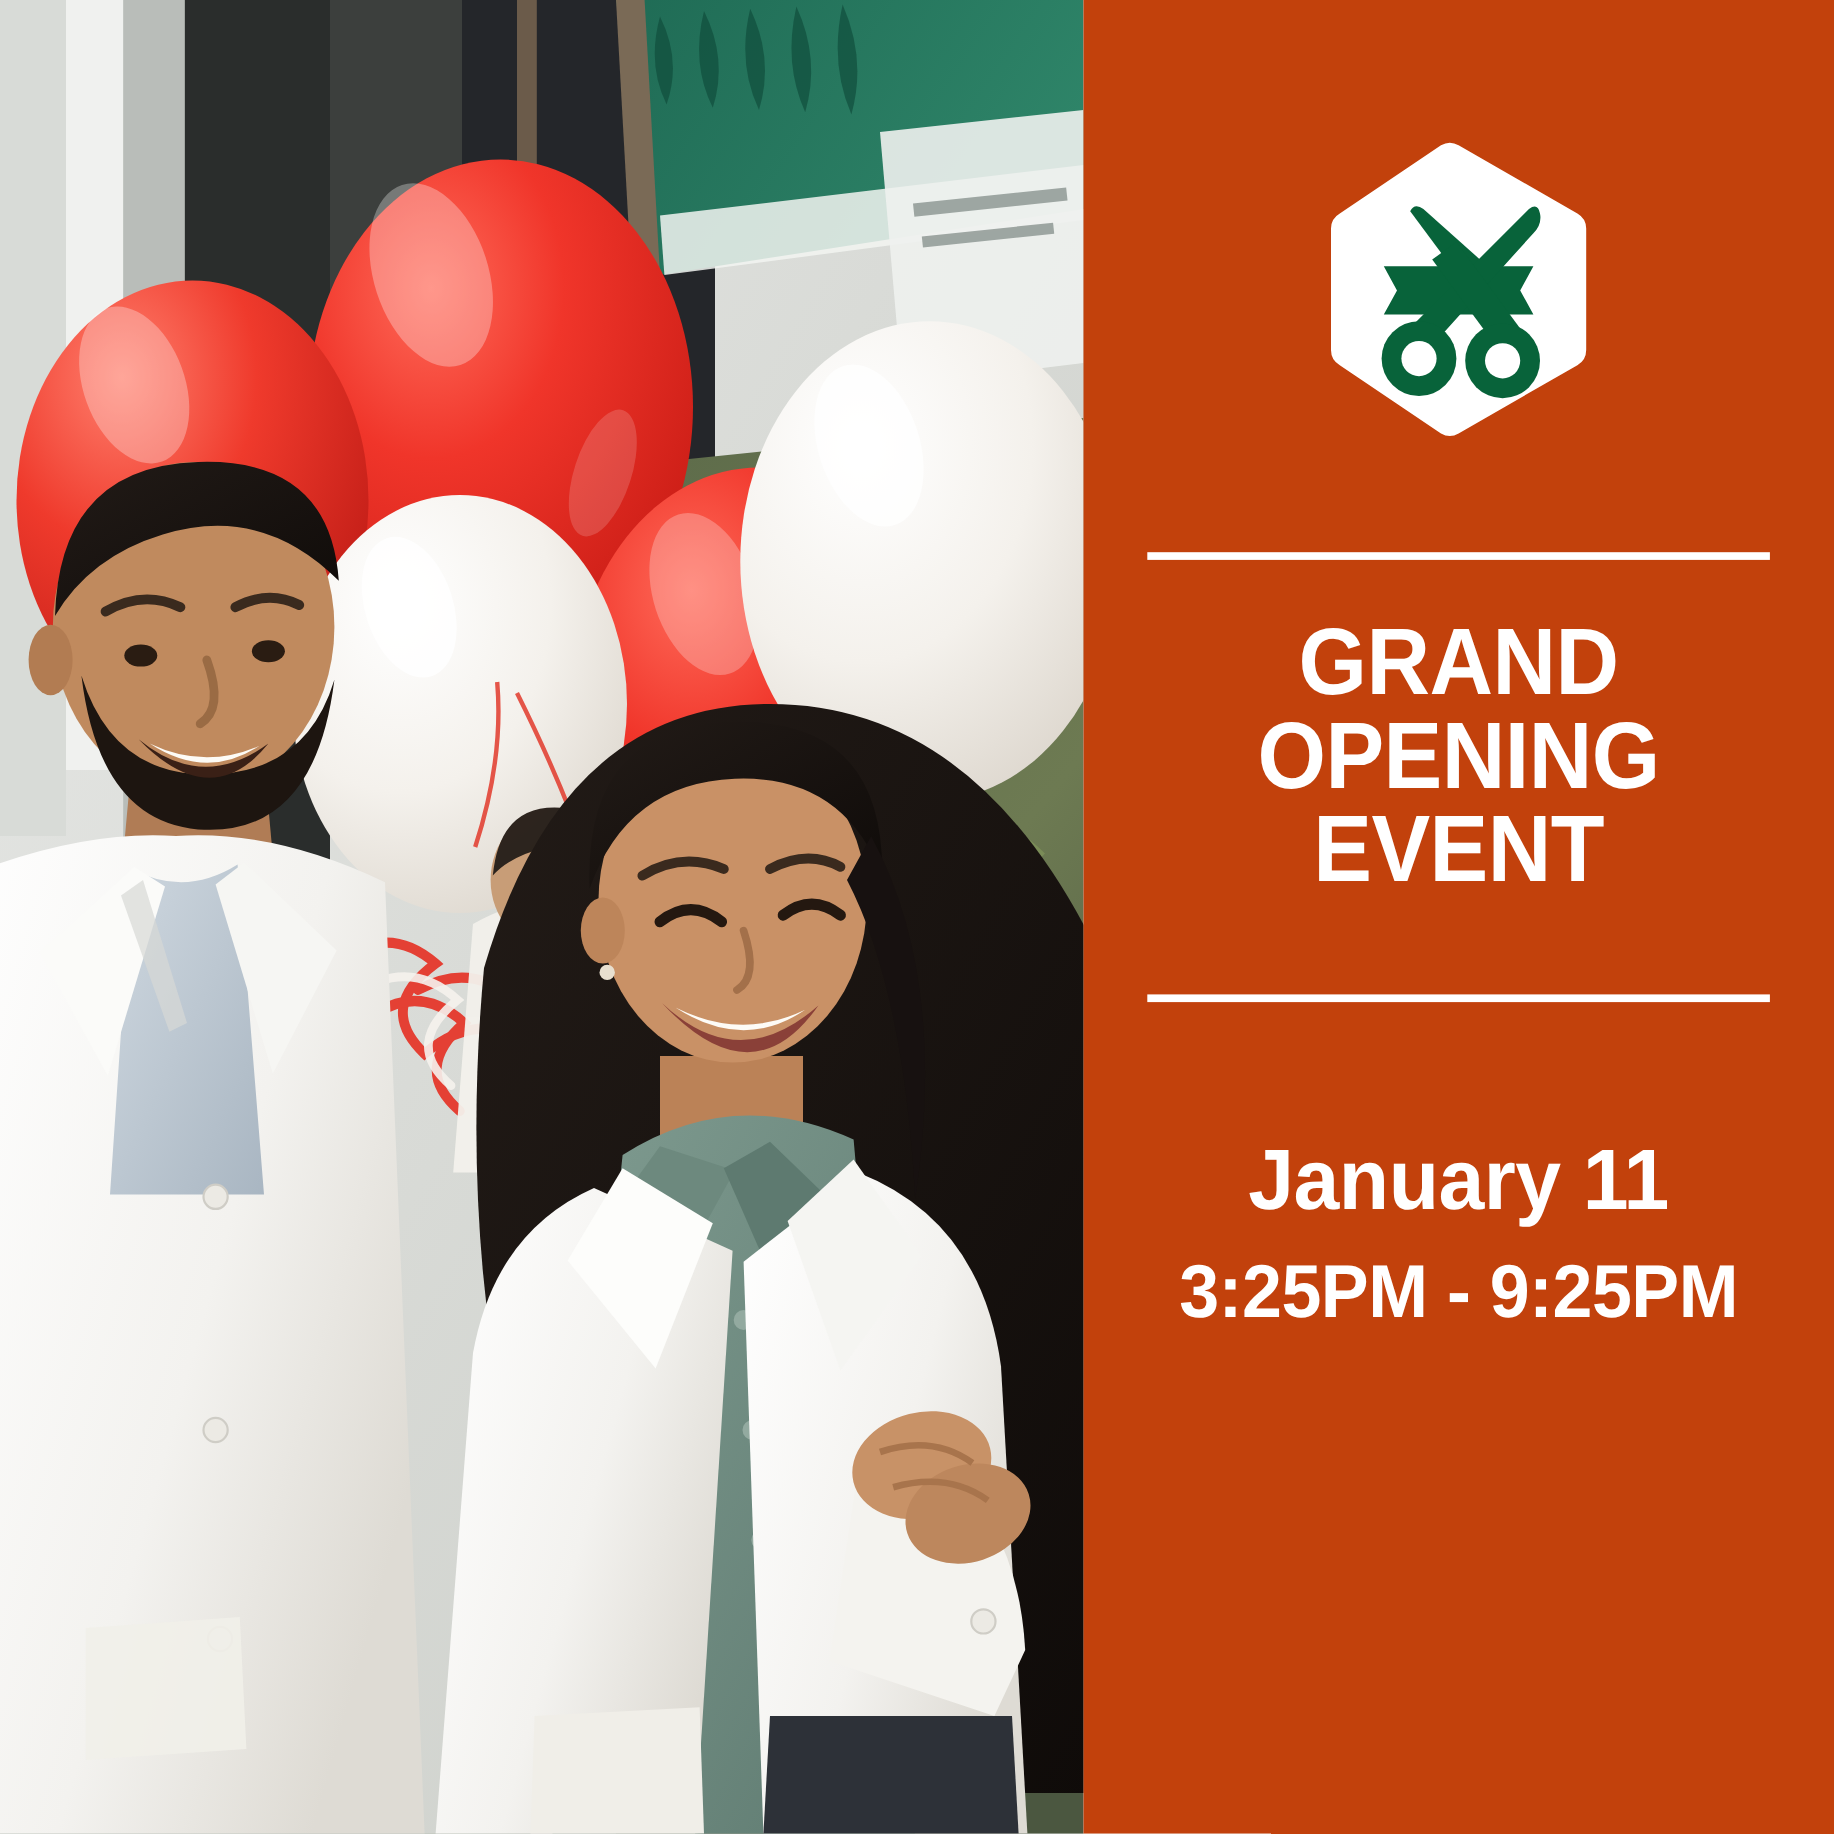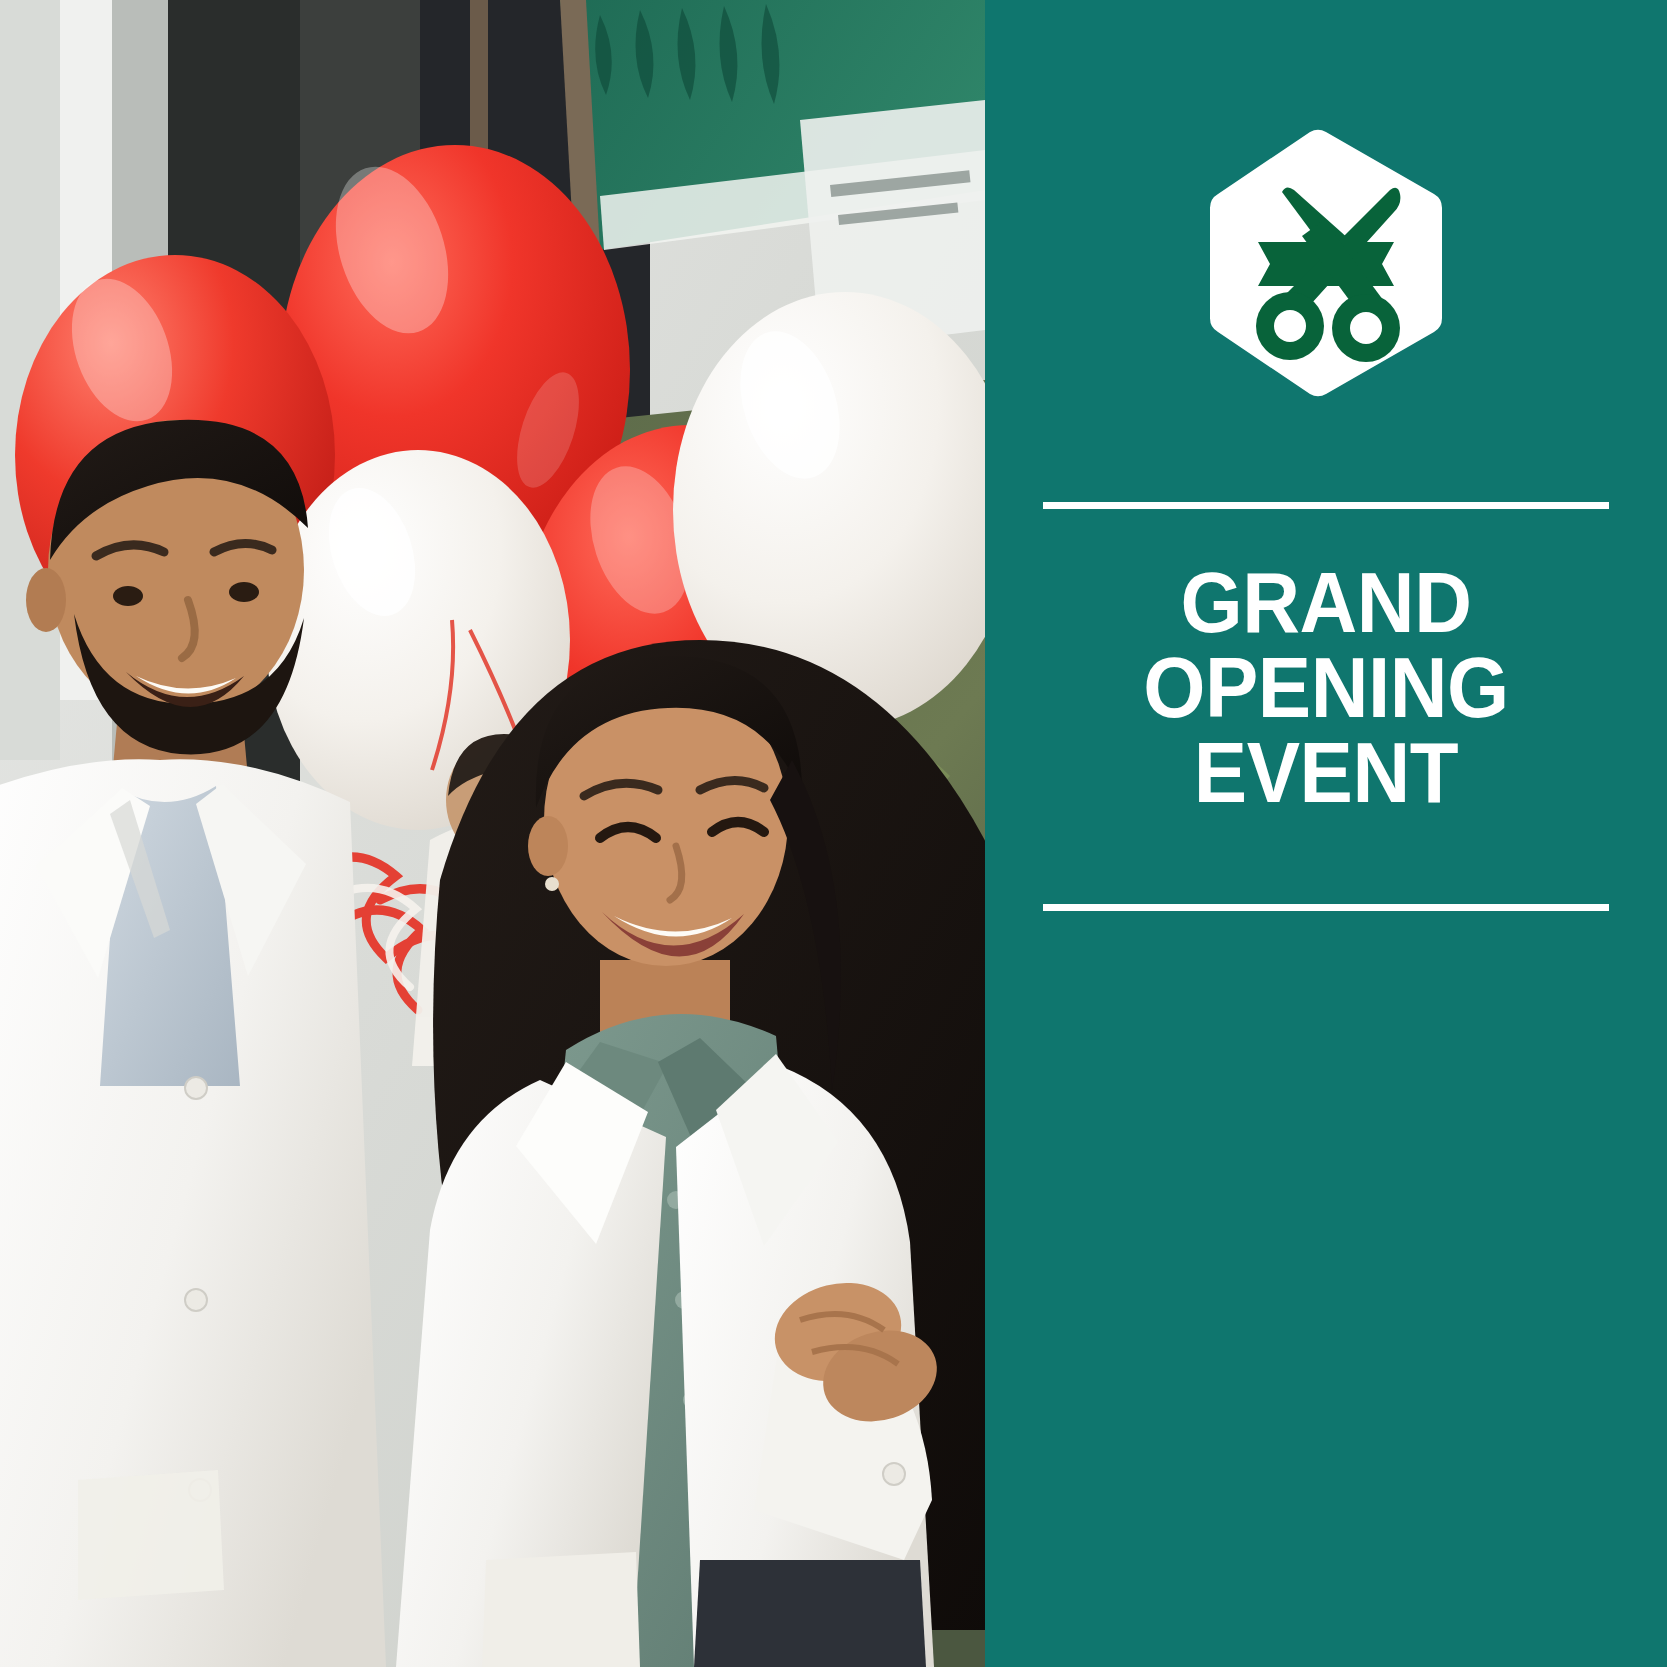--- a/index.html
+++ b/index.html
@@ -21,21 +21,21 @@
     width:985px; height:1667px;
     overflow:hidden;
     background:#8f9a8c;
   }
   .photo-svg{ position:absolute; inset:0; width:100%; height:100%; display:block; }
 
   
   .panel{
     position:relative;
     width:682px; height:1667px;
-    background:#0f766e;
+    background:#c2410c;
     display:flex;
     flex-direction:column;
     align-items:center;
   }
 
   
   .badge-wrap{
     position:absolute;
     top:128px; left:50%;
     transform:translateX(-50%);
@@ -385,16 +385,20 @@
 
     <div class="rule top"></div>
     <div class="rule bottom"></div>
 
     <div class="headline">
       <span class="ln">GRAND</span>
       <span class="ln">OPENING</span>
       <span class="ln">EVENT</span>
     </div>
 
+    <div class="date-block">
+      <div class="date-line">January 11</div>
+      <div class="time-line">3:25PM - 9:25PM</div>
+    </div>
 
 
   </div>
 </div>
 
 </body></html>

